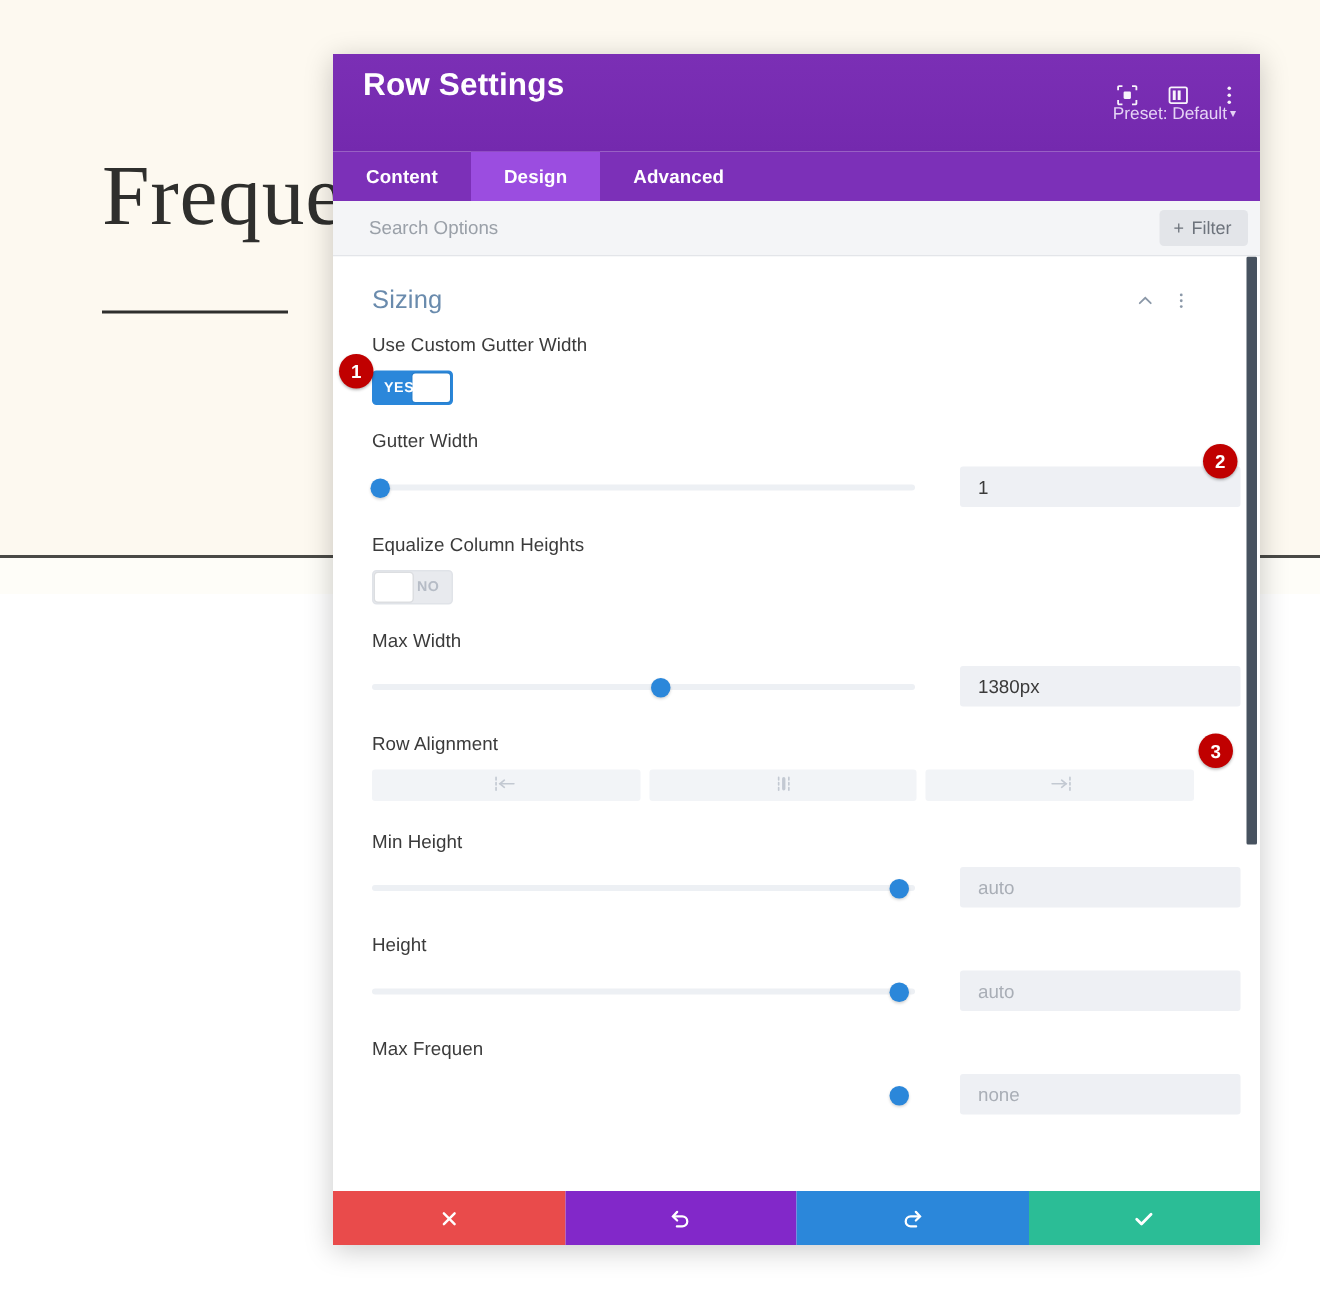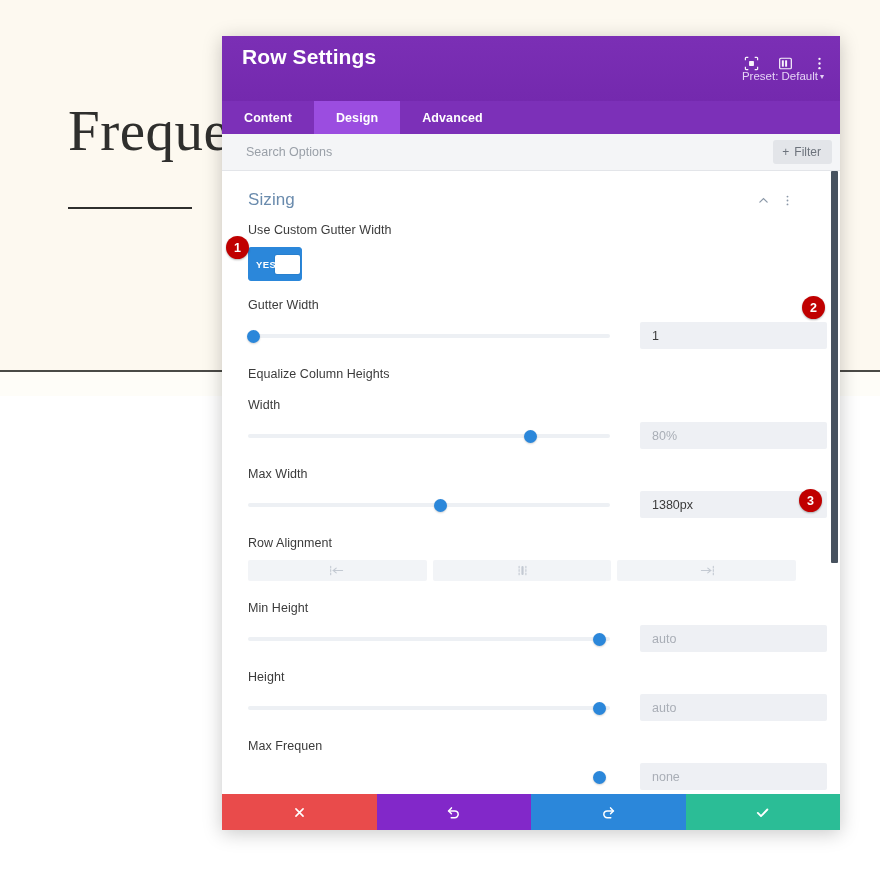--- a/index.html
+++ b/index.html
@@ -237,21 +237,21 @@
   .field-row {
     display: flex;
     align-items: center;
   }
 
   
   .toggle {
     display: inline-flex;
     align-items: center;
     width: 54px;
-    height: 34px;
+    height: 23px;
     border-radius: 3px;
     cursor: pointer;
     box-sizing: border-box;
     position: relative;
     overflow: hidden;
   }
   .toggle.on {
     background: #2b87da;
     border: 1px solid #2b87da;
     justify-content: flex-end;
@@ -492,32 +492,28 @@
           <div class="slider-wrap">
             <div class="slider-track"></div>
             <div class="slider-knob" style="left:1.5%;"></div>
           </div>
           <input class="value-input" type="text" value="1" style="">
         </div>
       </div>
 
       <div class="field" style="margin-bottom:17px;">
         <div class="field-label">Equalize Column Heights</div>
-      </div>
-
-      <div class="field" style="margin-bottom:18px;">
-        <div class="field-label">Width</div>
         <div class="field-row">
-          <div class="slider-wrap">
-            <div class="slider-track"></div>
-            <div class="slider-knob" style="left:78%;"></div>
-          </div>
-          <input class="value-input" type="text" placeholder="80%" style="">
-        </div>
-      </div>
+          <div class="toggle off">
+            <span class="knob"></span>
+            <span class="tlabel">NO</span>
+          </div>
+        </div>
+      </div>
+
 
       <div class="field" style="margin-bottom:18px;">
         <div class="field-label">Max Width</div>
         <div class="field-row">
           <div class="slider-wrap">
             <div class="slider-track"></div>
             <div class="slider-knob" style="left:53%;"></div>
           </div>
           <input class="value-input" type="text" value="1380px" style="">
         </div>

